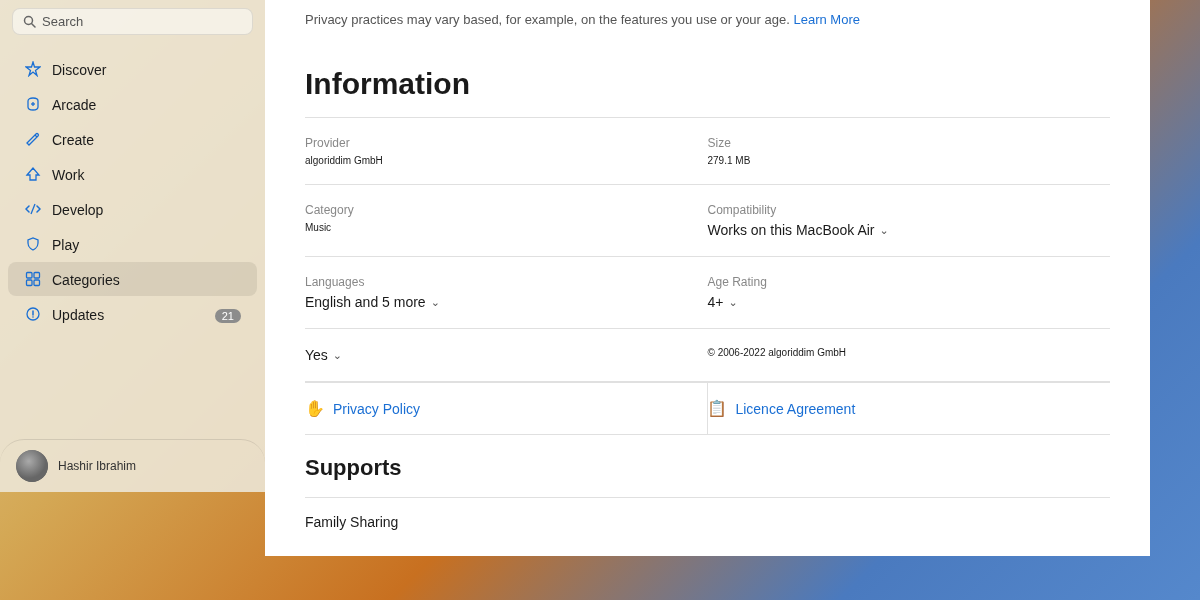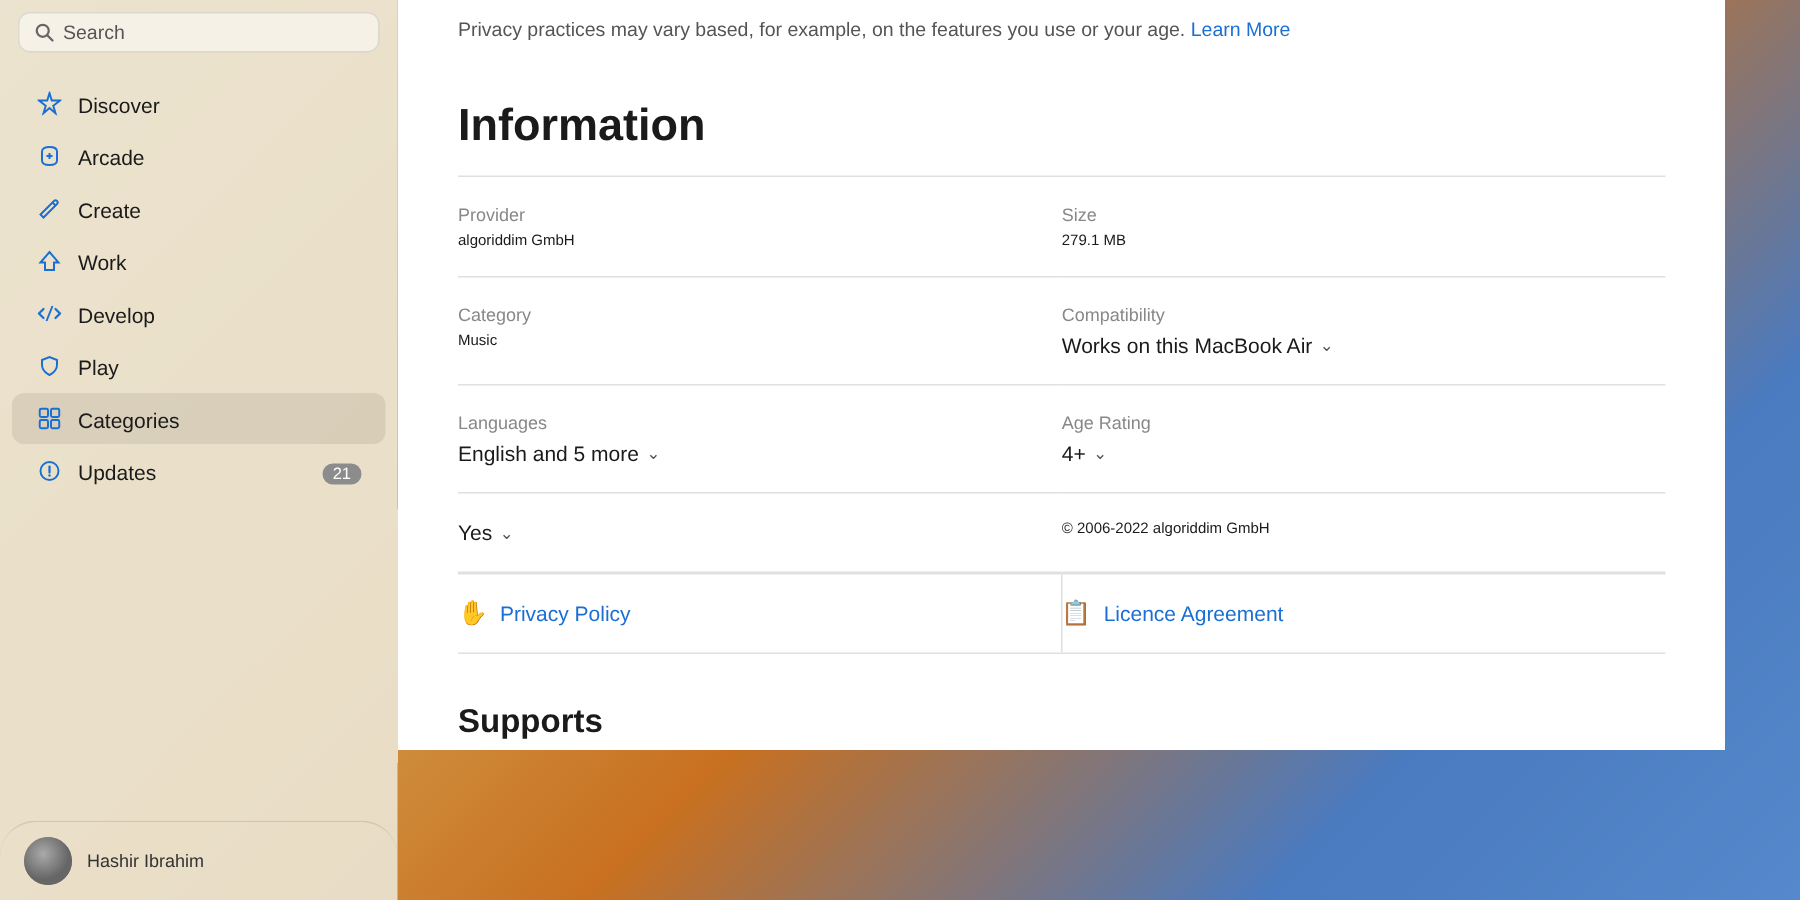--- a/index.html
+++ b/index.html
@@ -18,21 +18,21 @@
       top: 0; left: 0; right: 0; bottom: 0;
       background: linear-gradient(135deg, #e8d5a0 0%, #d4a855 30%, #c87020 55%, #4a7abf 80%, #5588cc 100%);
       z-index: 0;
     }
 
     
     .sidebar {
       width: 265px;
       min-width: 265px;
       background: rgba(235, 228, 210, 0.92);
-      height: 600px;
+      height: 492px;
       display: flex;
       flex-direction: column;
       position: relative;
       z-index: 2;
       padding-top: 0;
     }
 
     .search-bar {
       margin: 8px 12px 12px 12px;
       background: rgba(255,255,255,0.5);
@@ -127,21 +127,21 @@
 
     .user-name {
       font-size: 12px;
       color: #333;
     }
 
     
     .main-content {
       flex: 1;
       background: #1d4ed8;
-      height: 500px;
+      height: 556px;
       overflow-y: auto;
       position: relative;
       z-index: 2;
     }
 
     .content-inner {
       background: white;
       min-height: 600px;
       padding: 0 40px 40px 40px;
     }
@@ -239,21 +239,21 @@
       border-right: 1px solid #e0e0e0;
       padding-right: 20px;
     }
 
     .link-icon {
       font-size: 16px;
     }
 
     
     .supports-section {
-      margin-top: 32px;
+      margin-top: 20px;
     }
 
     .supports-title {
       font-size: 22px;
       font-weight: 600;
       color: #1a1a1a;
       padding-bottom: 16px;
       border-bottom: 1px solid #e0e0e0;
     }
 

